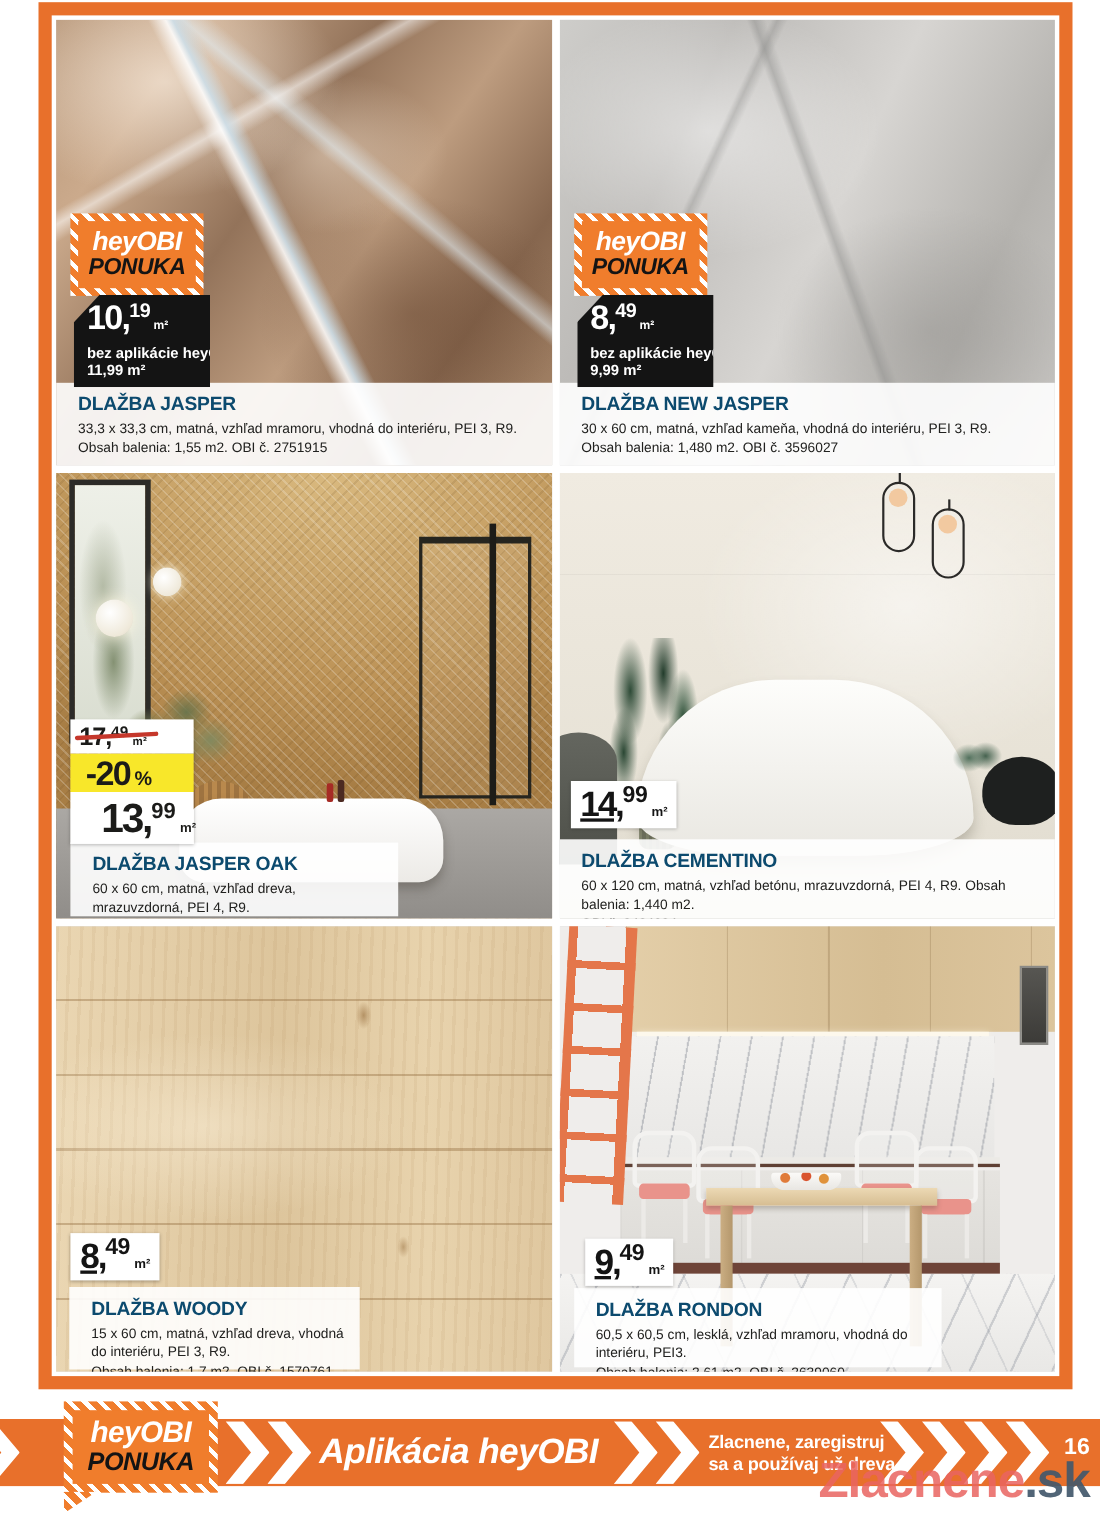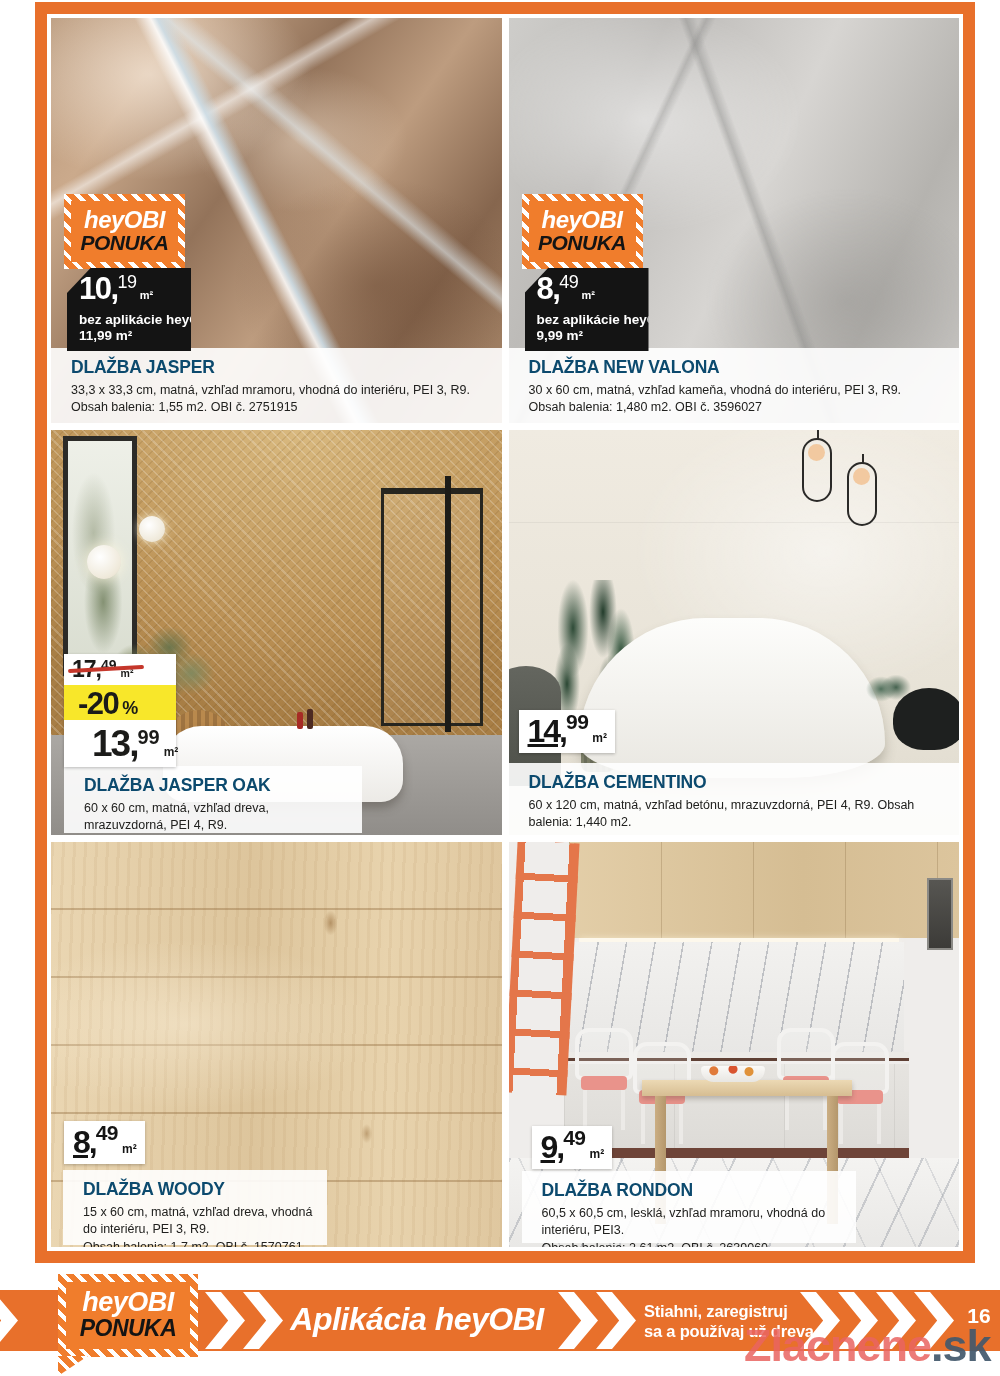--- a/index.html
+++ b/index.html
@@ -178,21 +178,21 @@
     display:flex; flex-direction:column; align-items:center; justify-content:center; }
   .hey-line1 { font-style:italic; font-weight:bold; color:#ffffff; font-size:24px; line-height:1.0; letter-spacing:-0.5px; }
   .hey-line2 { font-style:italic; font-weight:bold; color:#141414; font-size:21px; line-height:1.05; letter-spacing:-0.5px; }
 
   
   .black-box { position:absolute; left:16px; top:250px; width:124px; z-index:3;
     background:#141414; color:#fff; padding:6px 8px 7px 12px;
     clip-path:polygon(0 30%, 19% 0, 100% 0, 100% 100%, 0 100%); }
   .bb-price { line-height:30px; white-space:nowrap; }
   .bb-price .pw { font-weight:bold; font-size:31px; letter-spacing:-1.5px; }
-  .bb-price .ps { font-weight:normal; font-size:18px; position:relative; top:-11px; letter-spacing:-0.5px; }
+  .bb-price .ps { font-weight:bold; font-size:18px; position:relative; top:-11px; letter-spacing:-0.5px; }
   .bb-price .pm { font-weight:bold; font-size:11px; margin-left:3px; }
   .bb-alt-label { font-weight:bold; font-size:13.5px; line-height:16px; margin-top:2px; white-space:nowrap; }
   .bb-alt { font-weight:bold; font-size:13.5px; line-height:16px; }
 
   
   .white-box { position:absolute; z-index:3; background:#ffffff; color:#141414;
     padding:3px 8px 3px 9px; box-shadow:0 1px 3px rgba(0,0,0,.25); white-space:nowrap; }
   .white-box .pw { font-weight:bold; font-size:32px; letter-spacing:-2px;text-decoration:underline; }
   .white-box .ps { font-weight:bold; font-size:21px; position:relative; top:-13px; letter-spacing:-0.5px; }
   .white-box .pm { font-weight:bold; font-size:12px; margin-left:4px; }
@@ -284,21 +284,21 @@
         </div>
       </div>
       <div class="black-box">
         <div class="bb-price">
           <span class="pw">8,</span><span class="ps">49</span><span class="pm">m²</span>
         </div>
         <div class="bb-alt-label">bez aplikácie heyOBI</div>
         <div class="bb-alt">9,99 m²</div>
       </div>
       <div class="info-bar" style="left:0; right:0; top:330px; height:77px;">
-        <div class="info-title">DLAŽBA NEW VALONA</div>
+        <div class="info-title">DLAŽBA NEW JASPER</div>
         <div class="info-desc">30 x 60 cm, matná, vzhľad kameňa, vhodná do interiéru, PEI 3, R9.</div>
         <div class="info-desc">Obsah balenia: 1,480 m2. OBI č. 3596027</div>
       </div>
     </div>
 
     <div class="tile">
       <div class="img costole"></div>
       <div class="co-floor"></div>
       <div class="co-window"></div>
       <div class="co-lamp-big"></div>
@@ -429,21 +429,21 @@
   <div class="fb-badge-inner">
     <div class="fb-line1">heyOBI</div>
     <div class="fb-line2">PONUKA</div>
   </div>
 </div>
 <div class="fb-tail"></div>
 
 <div class="fb-app">Aplikácia heyOBI</div>
 
 <div class="fb-cta">
-  <div>Stiahni, zaregistruj</div>
+  <div>Zlacnene, zaregistruj</div>
   <div>sa a používaj už dreva</div>
 </div>
 
 <div class="fb-page">16</div>
 
 <div class="watermark">
   <span class="wm-a">Zlacnene</span><span class="wm-b">.sk</span>
 </div>
 
 </body></html>

